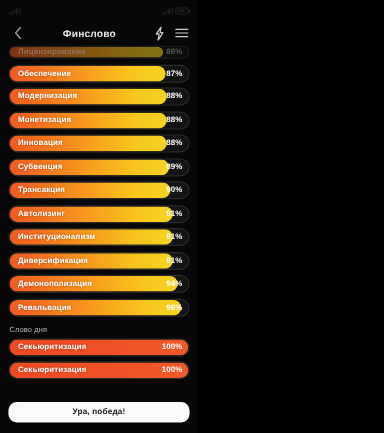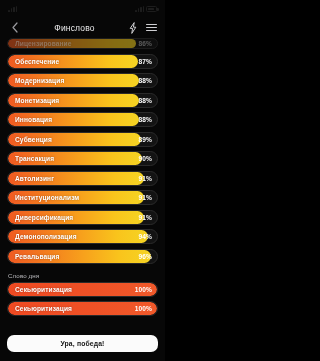--- a/index.html
+++ b/index.html
@@ -53,21 +53,21 @@
     padding:0 8px;
     position:relative;
   }
   .back-btn{
     width:13px;height:14px;display:flex;align-items:center;justify-content:center;
     cursor:pointer;
   }
   .back-btn svg{display:block;}
   .htitle{
     position:absolute; left:0; right:16px; text-align:center;
-    color:#e9e9ea; font-size:8.5px; font-weight:400; letter-spacing:.15px;
+    color:#e9e9ea; font-size:8.5px; font-weight:700; letter-spacing:.15px;
     pointer-events:none;
   }
   .hright{
     margin-left:auto; display:flex; align-items:center; gap:9px;
     position:relative; z-index:2;
   }
   .bolt-btn,.menu-btn{cursor:pointer;display:flex;align-items:center;justify-content:center;}
   .menu-btn{flex-direction:column;gap:2px;width:11px;}
   .menu-btn i{display:block;height:1.3px;width:11px;background:#cfcfd2;border-radius:1px;}
 

